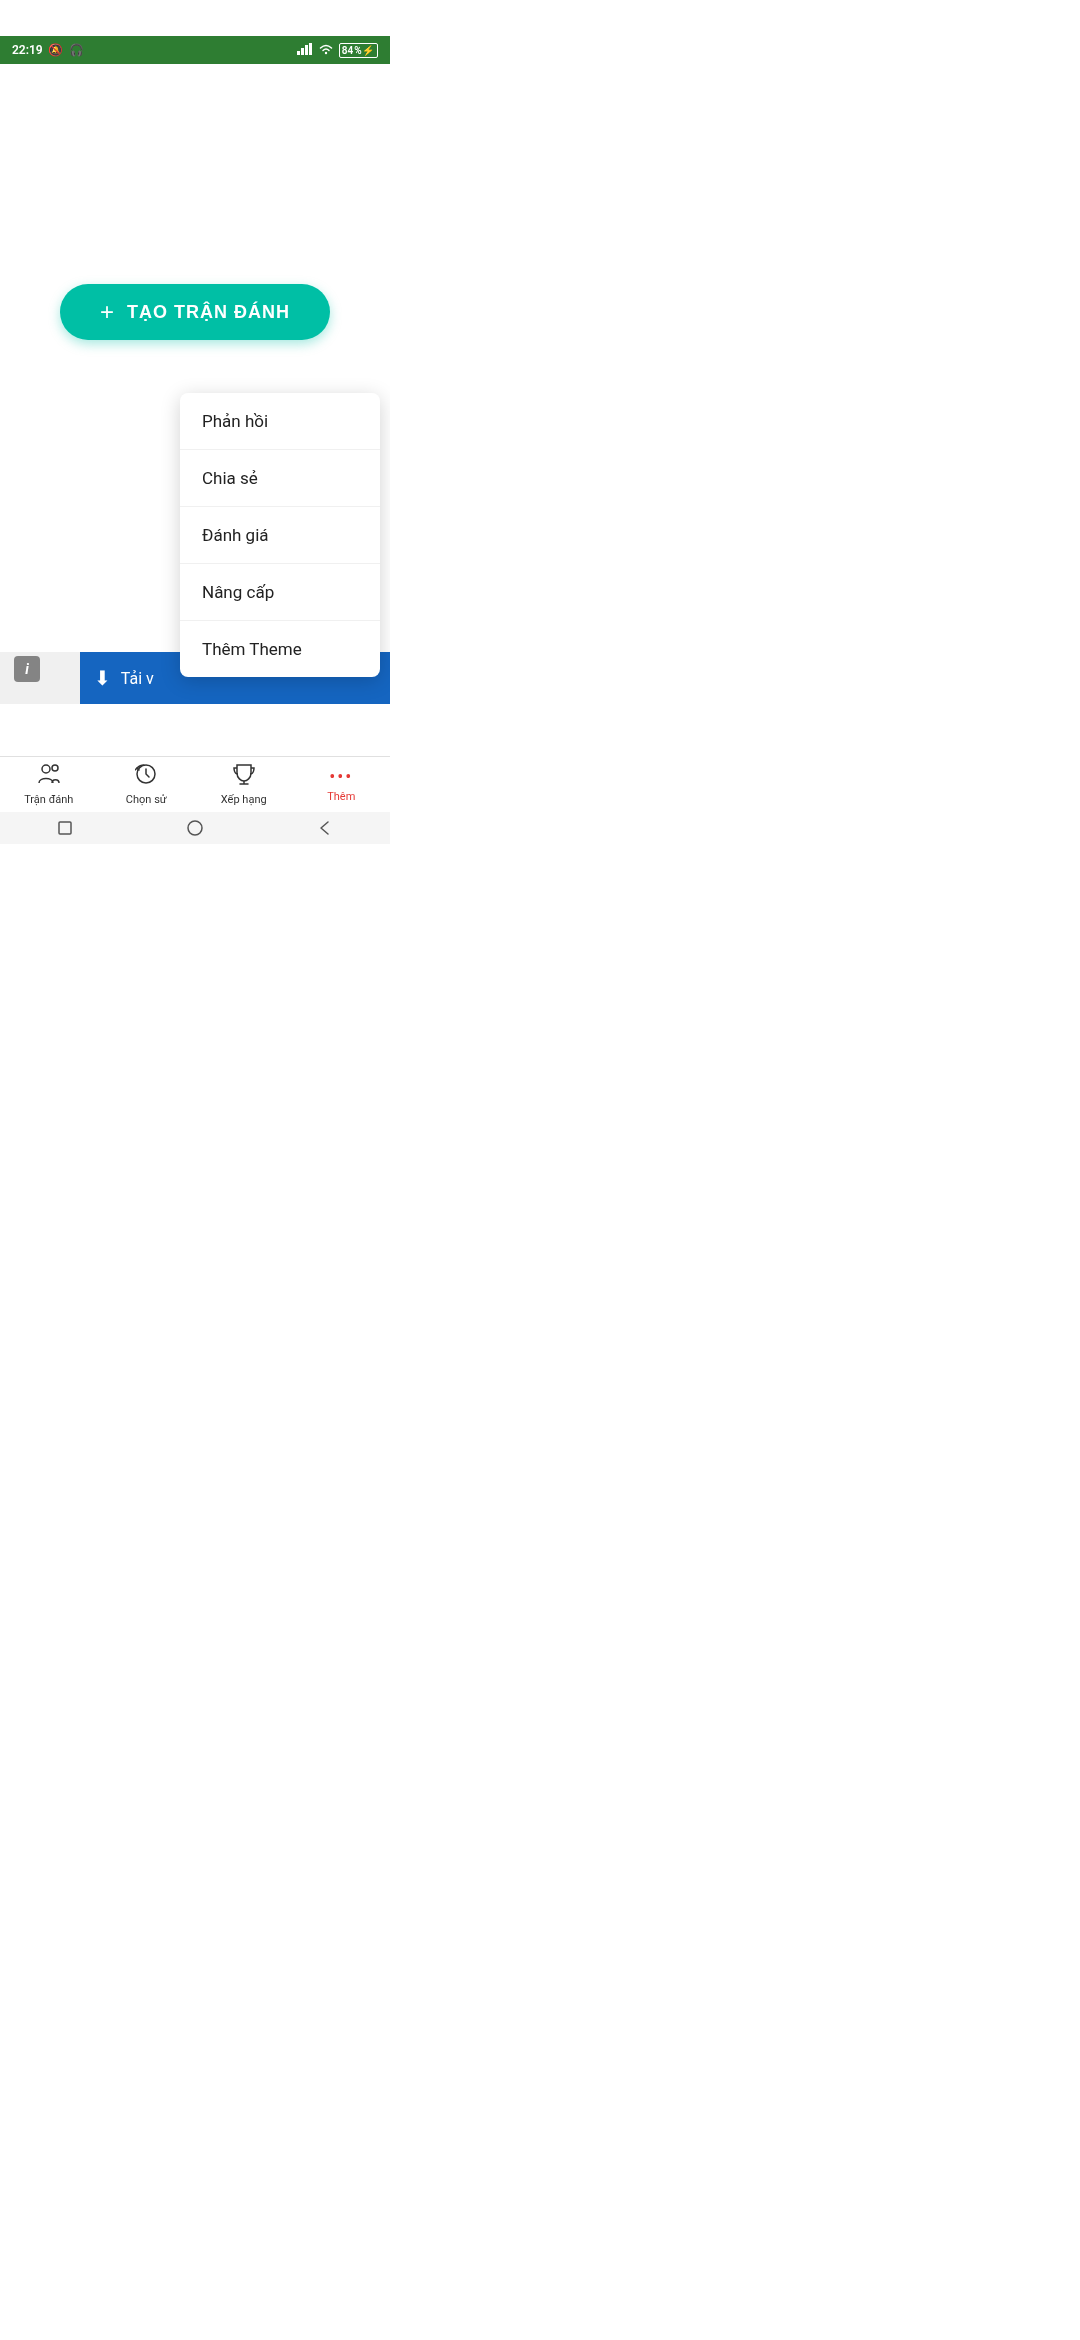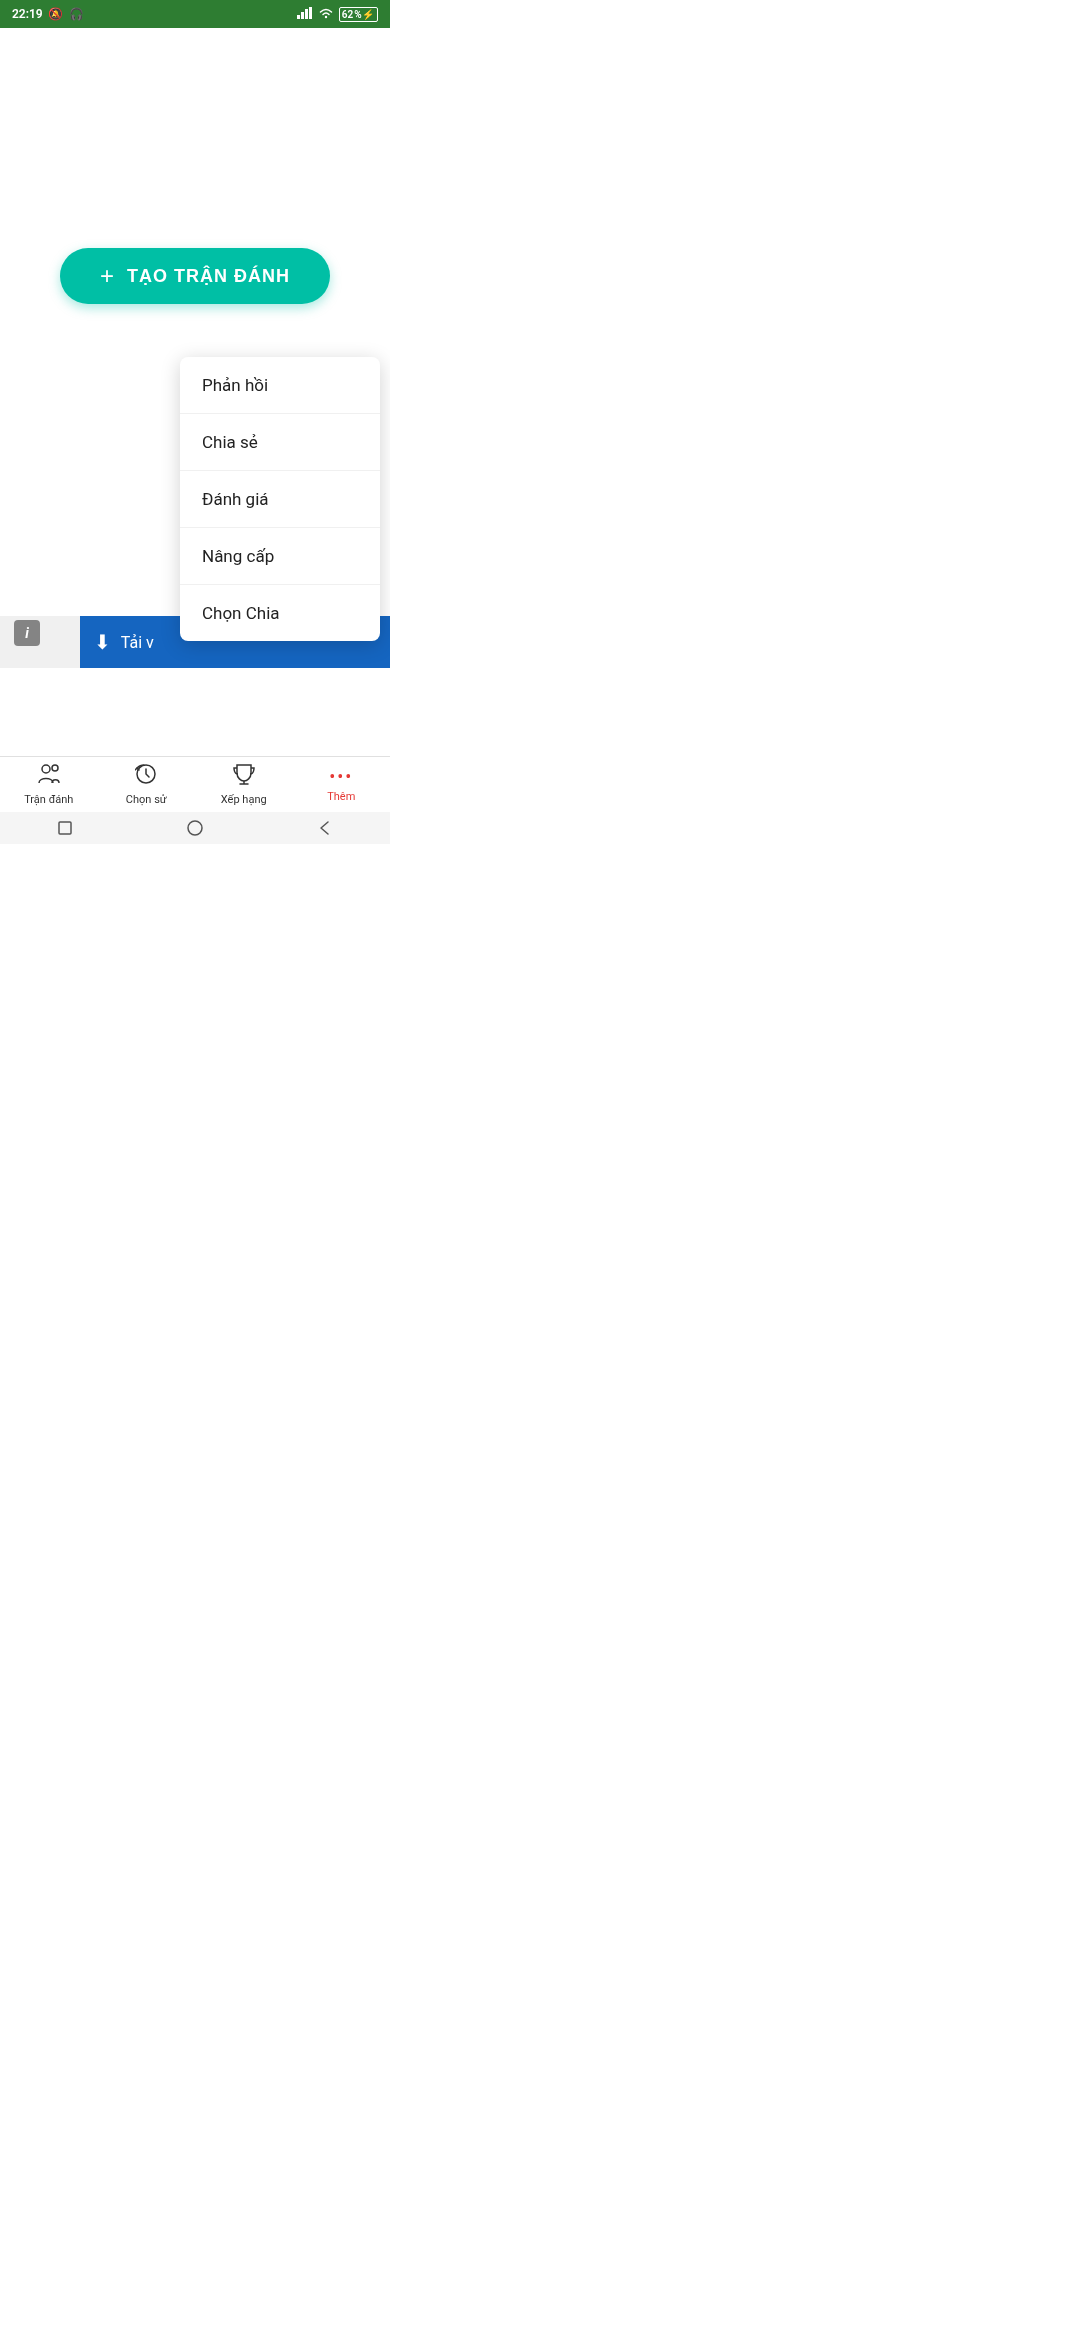--- a/index.html
+++ b/index.html
@@ -18,20 +18,21 @@
     .status-bar {
       background: #2e7d32;
       height: 28px;
       display: flex;
       align-items: center;
       justify-content: space-between;
       padding: 0 12px;
       color: #fff;
       font-size: 12px;
       font-weight: 600;
+      margin-top: 36px;
     }
     .status-left { display: flex; align-items: center; gap: 6px; }
     .status-right { display: flex; align-items: center; gap: 5px; font-size: 11px; }
     .battery-box {
       border: 1.5px solid #fff;
       border-radius: 2px;
       padding: 1px 2px;
       font-size: 10px;
       display: flex;
       align-items: center;
@@ -235,21 +236,21 @@
     </span>
     <span>
       <svg width="16" height="12" viewBox="0 0 16 12" fill="white">
         <path d="M8 10 L8 10" stroke="white" stroke-width="2" stroke-linecap="round"></path>
         <path d="M5 7.5 Q8 4.5 11 7.5" stroke="white" stroke-width="1.5" fill="none" stroke-linecap="round"></path>
         <path d="M2.5 5 Q8 0 13.5 5" stroke="white" stroke-width="1.5" fill="none" stroke-linecap="round"></path>
         <circle cx="8" cy="10" r="1.2" fill="white"></circle>
       </svg>
     </span>
     <div class="battery-box">
-      <span>62</span>
+      <span>84</span>
       <span>%</span>
       <span>⚡</span>
     </div>
   </div>
 </div>
 
 <div class="main-content">
 
   <button class="create-btn">
     <span class="plus-icon">+</span>
@@ -263,21 +264,21 @@
     <div class="dropdown-item">
       <span>Chia sẻ</span>
     </div>
     <div class="dropdown-item">
       <span>Đánh giá</span>
     </div>
     <div class="dropdown-item">
       <span>Nâng cấp</span>
     </div>
     <div class="dropdown-item">
-      <span>Chọn Chia</span>
+      <span>Thêm Theme</span>
     </div>
   </div>
 
   <div class="bottom-partial">
     <div class="partial-left"></div>
     <div class="partial-blue">
       <span class="download-icon-white">⬇</span>
       <span class="partial-blue-text">Tải v</span>
     </div>
   </div>

